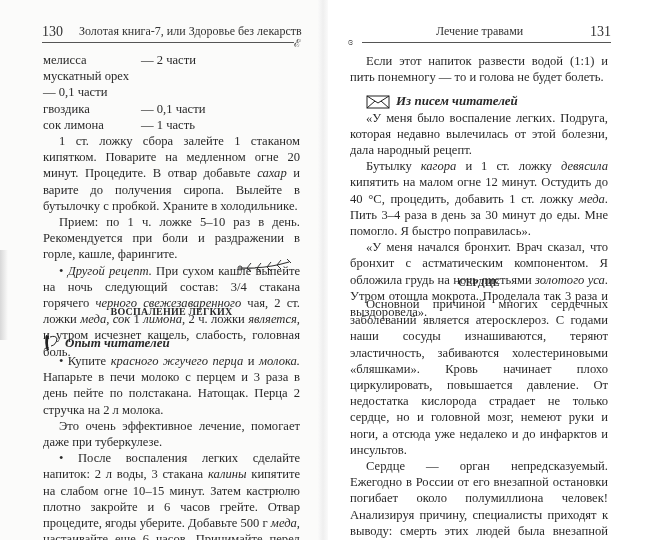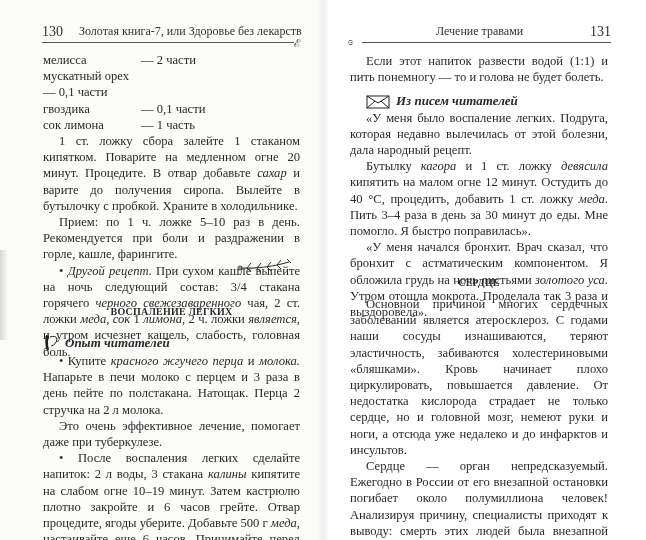--- a/index.html
+++ b/index.html
@@ -91,21 +91,21 @@
       <span class="icon">
         <svg width="16" height="20" viewBox="0 0 16 20">
             <path d="M3 2 Q1 10 4 18 L6 17 Q4 10 6 3 Z" fill="#222"></path>
             <path d="M7 4 Q13 2 14 6 Q13 12 8 13" stroke="#222" stroke-width="1" fill="none"></path>
           </svg>
       </span>
       <span>Опыт читателей</span>
     </div>
     <p class="ind"><span>• Купите </span><i>красного жгучего перца</i><span> и </span><i>молока.</i><span> Напарьте в печи молоко с перцем и 3 раза в день пейте по полстакана. Натощак. Перца 2 стручка на 2 л молока.</span></p>
     <p class="ind">Это очень эффективное лечение, помогает даже при туберкулезе.</p>
-    <p class="ind"><span>• После воспаления легких сделайте напиток: 2 л воды, 3 стакана </span><i>калины</i><span> кипятите на слабом огне 10–19 минут. Затем кастрюлю плотно закройте и 6 часов грейте. Отвар процедите, ягоды уберите. Добавьте 500 г </span><i>меда</i><span>, настаивайте еще 6 часов. Принимайте перед едой по 1/3 стакана 3–4 раза в день.</span></p>
+    <p class="ind"><span>• После воспаления легких сделайте напиток: 2 л воды, 3 стакана </span><i>калины</i><span> кипятите на слабом огне 10–15 минут. Затем кастрюлю плотно закройте и 6 часов грейте. Отвар процедите, ягоды уберите. Добавьте 500 г </span><i>меда</i><span>, настаивайте еще 6 часов. Принимайте перед едой по 1/3 стакана 3–4 раза в день.</span></p>
   </div>
 </div>
 
 <div class="page page-right">
   <div class="running-head" style="left:25px;width:263px">
     <span class="swirl" style="left:0">ɞ</span>
     <div class="rh-line" style="left:14px;width:249px"></div>
     <span class="rh-title" style="left:88px">Лечение травами</span>
     <span class="folio" style="right:0">131</span>
   </div>

